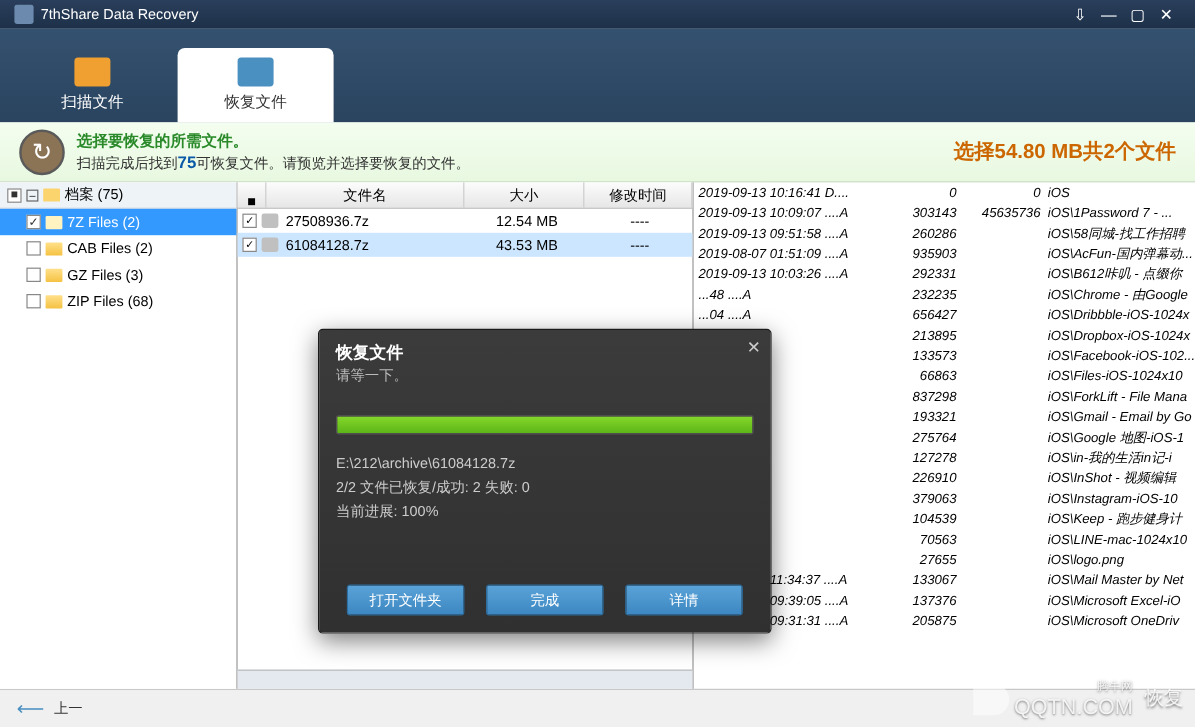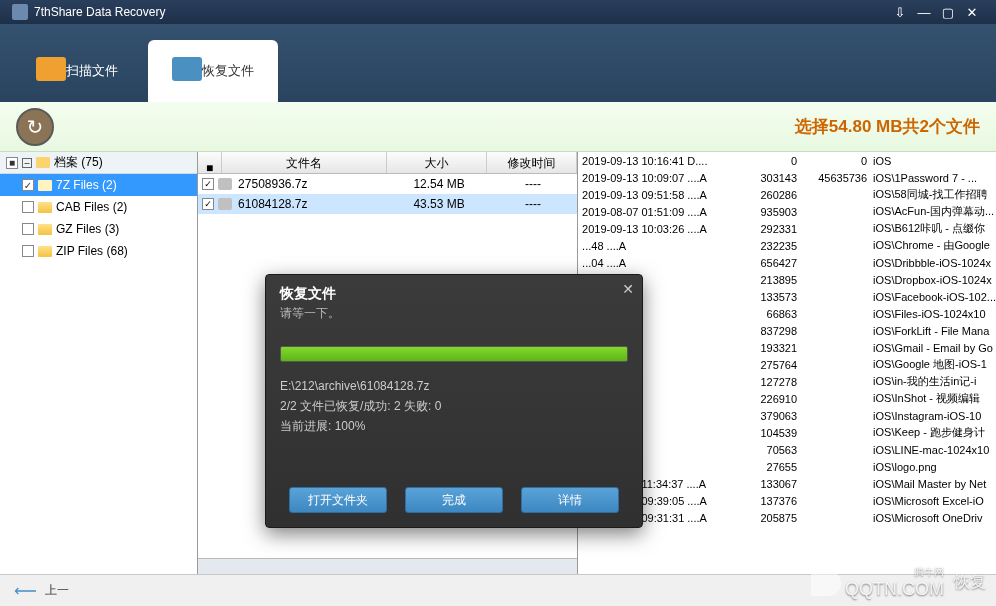--- a/index.html
+++ b/index.html
@@ -6,21 +6,21 @@
 body { width: 996px; height: 606px; background: #fff; overflow: hidden; position: relative; }
 
 
 .titlebar { height: 24px; background: linear-gradient(#2a3f5c, #1e3049); display: flex; align-items: center; padding: 0 12px; color: #fff; font-size: 12px; }
 .titlebar .app-icon { width: 16px; height: 16px; background: #6b8aad; margin-right: 6px; border-radius: 2px; }
 .titlebar .ctrls { margin-left: auto; display: flex; }
 .titlebar .ctrls span { width: 24px; text-align: center; cursor: pointer; font-size: 13px; }
 
 
 .toolbar { height: 78px; background: linear-gradient(#34516f, #2a445f); display: flex; align-items: flex-end; padding-left: 12px; }
-.tab { width: 130px; height: 62px; border-radius: 6px 6px 0 0; display: flex; align-items: center; justify-content: center; font-size: 13px; color: #fff; cursor: pointer; margin-right: 6px; }
+.tab { width: 130px; height: 62px; border-radius: 6px 6px 0 0; display: flex; flex-direction: column; align-items: center; justify-content: center; font-size: 13px; color: #fff; cursor: pointer; margin-right: 6px; }
 .tab .ticon { width: 30px; height: 24px; background: #f0a030; border-radius: 3px; margin-bottom: 4px; }
 .tab.active { background: #fff; color: #333; }
 .tab.active .ticon { background: #4a90c0; }
 
 
 .infobar { height: 50px; background: linear-gradient(#f4fef0, #e8f8e0); border-bottom: 1px solid #c8dcc0; display: flex; align-items: center; padding: 0 16px; }
 .infobar .scan-icon { width: 38px; height: 38px; border-radius: 50%; background: #8b7355; border: 2px solid #5a5a5a; margin-right: 10px; display:flex; align-items:center; justify-content:center; }
 .infobar .scan-icon::after { content:"↻"; color:#fff; font-size:20px; }
 .infobar .msg .l1 { color: #2a8a2a; font-size: 13px; font-weight: bold; }
 .infobar .msg .l2 { color: #333; font-size: 12px; }
@@ -53,21 +53,21 @@
 .filerow { height:20px; display:flex; align-items:center; font-size:12px; padding:0 4px; gap:4px; }
 .filerow.sel { background:#cde6ff; }
 .filerow .cb { width:12px; height:12px; border:1px solid #888; background:#fff; display:inline-flex; align-items:center; justify-content:center; font-size:9px; }
 .filerow .di { width:14px; height:12px; background:#c0c0c0; border-radius:2px; }
 .filerow .nm { flex:1; padding-left:2px; }
 .filerow .sz { width:100px; text-align:center; }
 .filerow .dt { width:80px; text-align:center; }
 .filepane .scroll { height:16px; background:#e4e9ef; margin-top:auto; border-top:1px solid #bbb; }
 
 .detail { flex:1; font-size:11px; overflow:hidden; }
-.detail .row { height:17px; display:flex; align-items:center; white-space:nowrap; padding-left:4px; }
+.detail .row { height:17px; display:flex; align-items:center; white-space:nowrap; padding-left:4px;font-style:italic; }
 .detail .c1 { width:165px; }
 .detail .c2 { width:60px; text-align:right; padding-right:10px; }
 .detail .c3 { width:66px; text-align:right; padding-right:6px; }
 .detail .c4 { flex:1; overflow:hidden; text-overflow:ellipsis; }
 
 
 .dialog { position:absolute; left:265px; top:274px; width:378px; height:254px; background:linear-gradient(#3b3b3b,#303030); border:1px solid #1a1a1a; border-radius:4px; box-shadow:0 6px 20px rgba(0,0,0,.5); color:#ddd; font-size:12px; }
 .dialog .dtitle { padding:10px 14px 2px; font-size:14px; font-weight:bold; color:#fff; }
 .dialog .dsub { padding:0 14px 10px; color:#bbb; font-size:12px; }
 .dialog .close { position:absolute; right:8px; top:6px; color:#ccc; font-size:14px; cursor:pointer; }
@@ -106,20 +106,26 @@
     <span>扫描文件</span>
   </div>
   <div class="tab active">
     <div class="ticon"></div>
     <span>恢复文件</span>
   </div>
 </div>
 
 <div class="infobar">
   <div class="scan-icon"></div>
+  <div class="msg">
+    <div class="l1">选择要恢复的所需文件。</div>
+    <div class="l2">
+      <span>扫描完成后找到</span><b>75</b><span>可恢复文件。请预览并选择要恢复的文件。</span>
+    </div>
+  </div>
   <div class="sel">选择54.80 MB共2个文件</div>
 </div>
 
 <div class="body">
 
   <div class="tree">
     <div class="node root">
       <span class="cb">■</span>
       <span class="fexp">–</span>
       <span class="ficon"></span>

